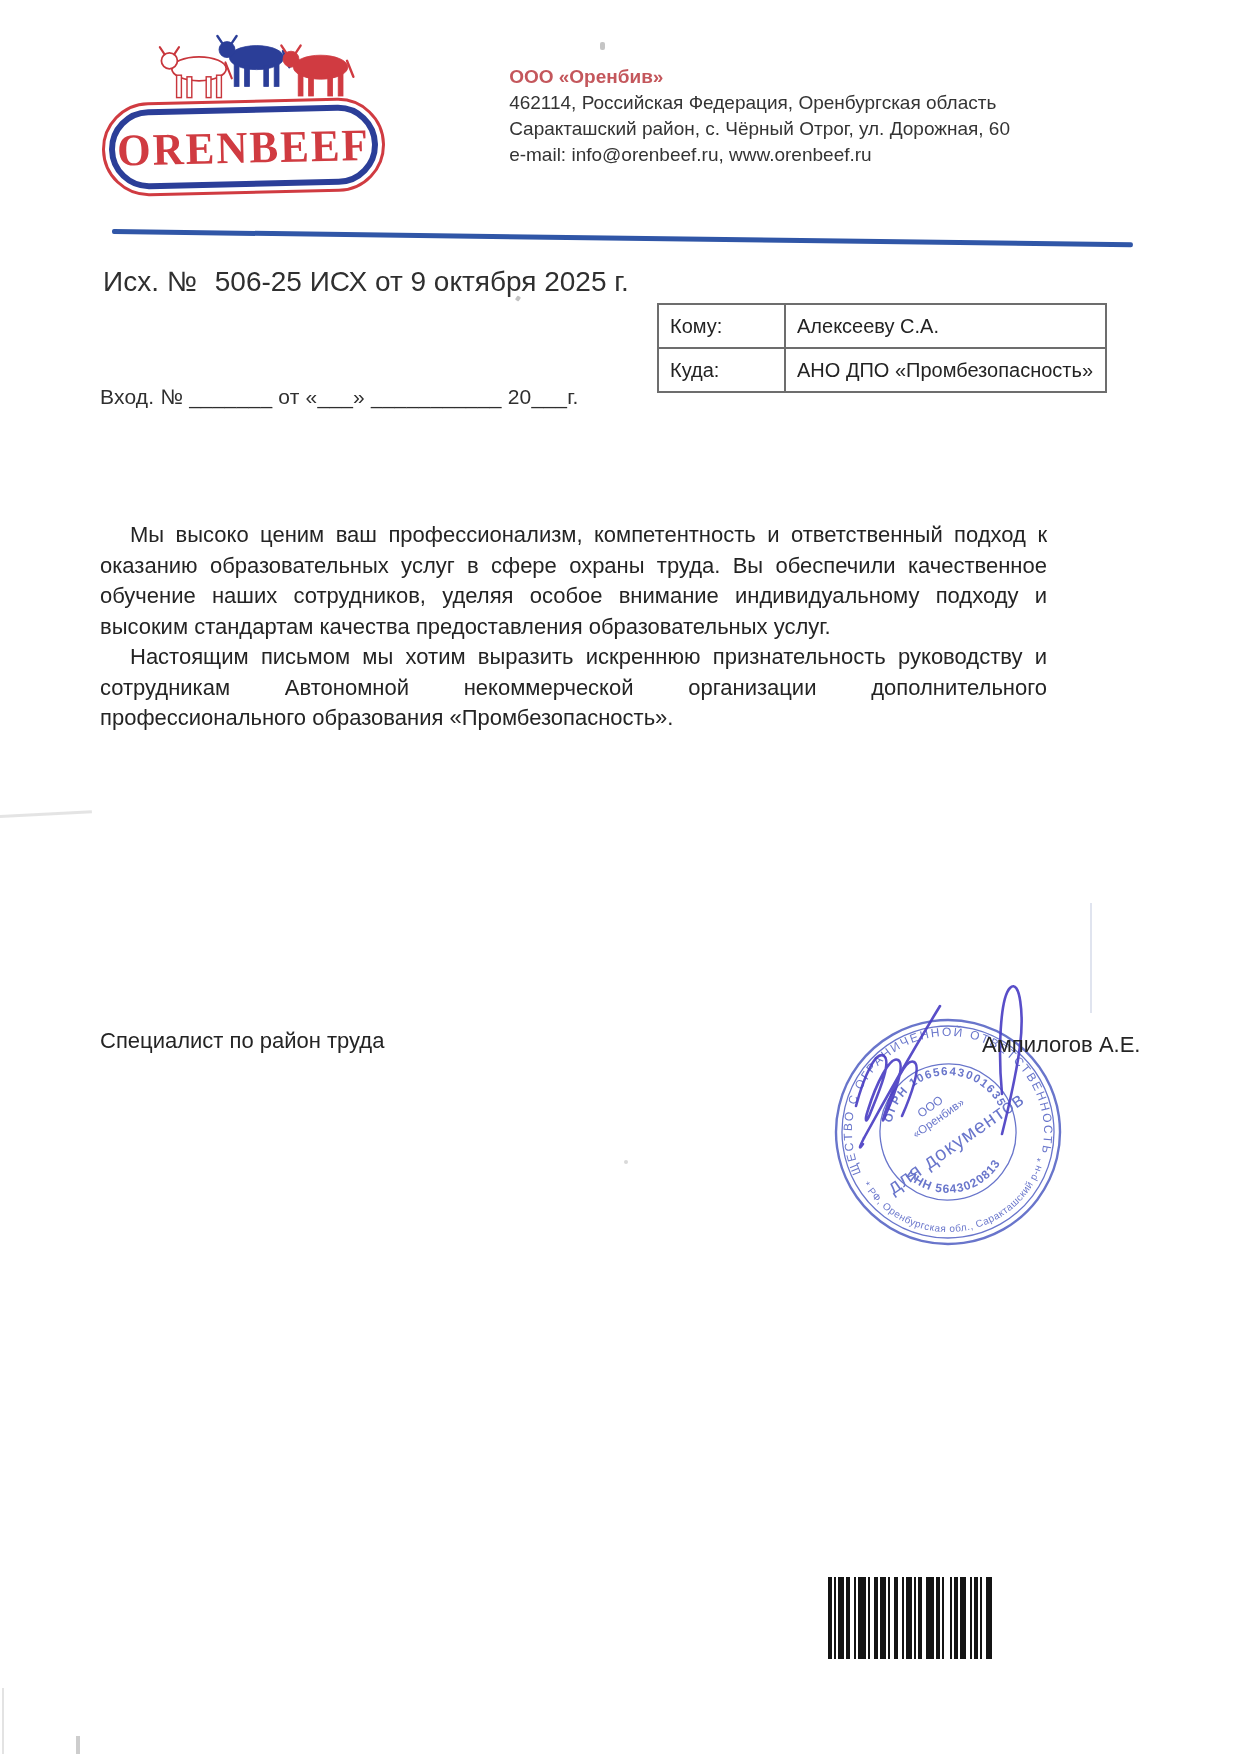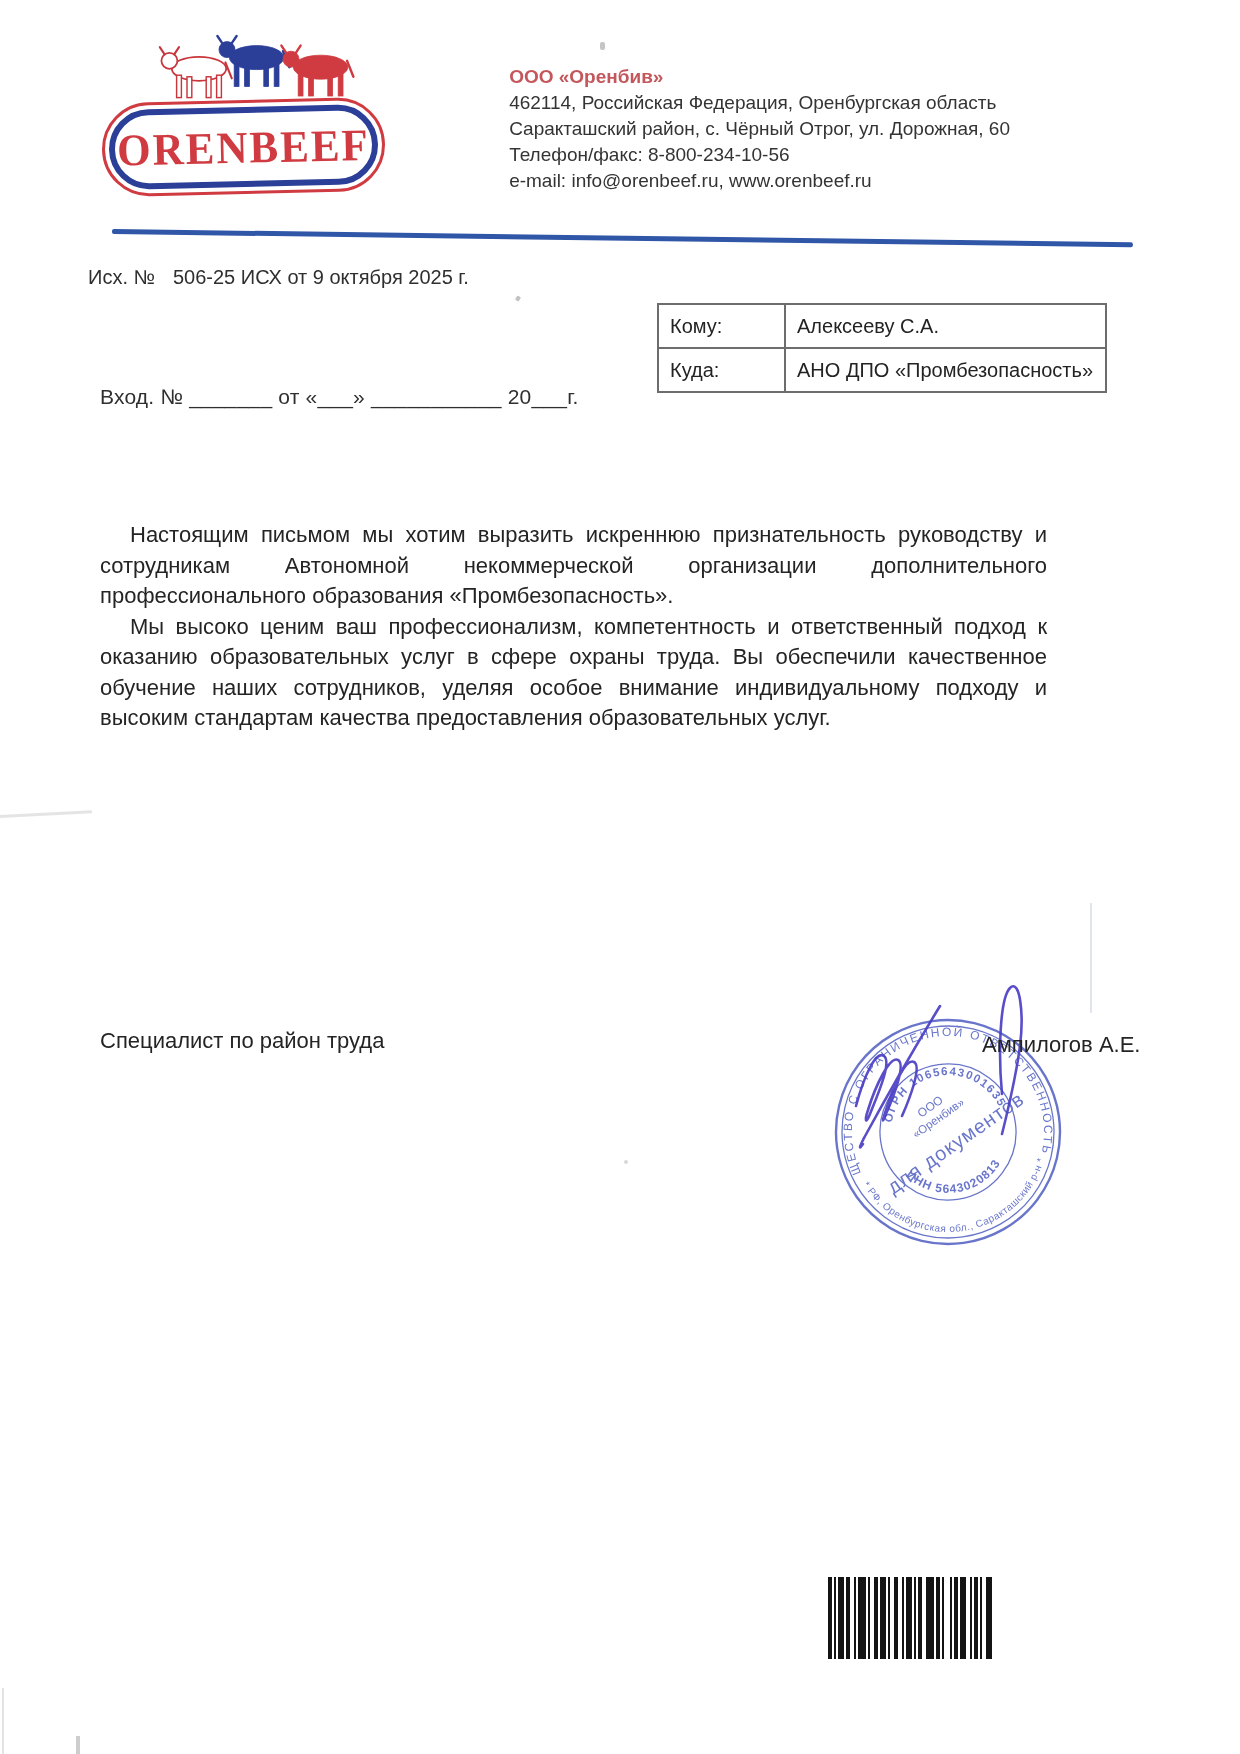--- a/index.html
+++ b/index.html
@@ -30,21 +30,21 @@
     font-size:19px;line-height:26px;color:#343434;
   }
   .company-name{font-weight:bold;color:#c4575c;}
 
   .rule{
     position:absolute;left:112px;top:229px;width:1021px;height:5px;background:#3056a7;
     transform:rotate(0.75deg);transform-origin:left center;border-radius:2px;
   }
 
   
-  .outgoing{position:absolute;left:88px;top:266px;font-size:20px;color:#2f2f2f;}
+  .outgoing{position:absolute;left:103px;top:266px;font-size:28px;color:#2f2f2f;}
   .outgoing .val{margin-left:18px;}
   .incoming{position:absolute;left:100px;top:385px;font-size:21px;color:#2f2f2f;letter-spacing:.2px;}
 
   
   .recipient-table{
     position:absolute;left:657px;top:303px;width:450px;border-collapse:collapse;
     font-size:20px;color:#232323;
   }
   .recipient-table td{border:2px solid #6d6d6d;padding:9px 11px;height:24px;}
   .recipient-table td.lbl{width:103px;}
@@ -129,21 +129,20 @@
       <div class="badge-inner">
         <span class="badge-text">ORENBEEF</span>
       </div>
     </div>
   </div>
 
   <div class="header-info">
     <div class="company-name">ООО «Оренбив»</div>
     <div>462114, Российская Федерация, Оренбургская область</div>
     <div>Саракташский район, с. Чёрный Отрог, ул. Дорожная, 60</div>
-    <div>Телефон/факс: 8-800-234-10-56</div>
     <div>e-mail: info@orenbeef.ru, www.orenbeef.ru</div>
   </div>
 
   <div class="rule"></div>
 
   <div class="outgoing">
     <span>Исх. №</span><span class="val">506-25 ИСХ от 9 октября 2025 г.</span>
   </div>
 
   <table class="recipient-table">
@@ -155,22 +154,22 @@
       <tr>
         <td class="lbl">Куда:</td>
         <td>АНО ДПО «Промбезопасность»</td>
       </tr>
     </tbody>
   </table>
 
   <div class="incoming">Вход. № _______ от «___» ___________ 20___г.</div>
 
   <div class="letter-body">
+    <p>Мы высоко ценим ваш профессионализм, компетентность и ответственный подход к оказанию образовательных услуг в сфере охраны труда. Вы обеспечили качественное обучение наших сотрудников, уделяя особое внимание индивидуальному подходу и высоким стандартам качества предоставления образовательных услуг.</p>
     <p>Настоящим письмом мы хотим выразить искреннюю признательность руководству и сотрудникам Автономной некоммерческой организации дополнительного профессионального образования «Промбезопасность».</p>
-    <p>Мы высоко ценим ваш профессионализм, компетентность и ответственный подход к оказанию образовательных услуг в сфере охраны труда. Вы обеспечили качественное обучение наших сотрудников, уделяя особое внимание индивидуальному подходу и высоким стандартам качества предоставления образовательных услуг.</p>
   </div>
 
   <div class="sig-title">Специалист по район труда</div>
   <div class="sig-name">Ампилогов А.Е.</div>
 
   <svg class="stamp" viewBox="0 0 260 260">
     <defs>
       <path id="arcTop" d="M 39.8 162.8 A 96 96 0 1 1 220.2 162.8"></path>
       <path id="arcBottom" d="M 36 164.2 A 100 100 0 0 0 224 164.2"></path>
       <path id="arcOgrn" d="M 80.6 158.5 A 57 57 0 1 1 179.4 158.5"></path>

